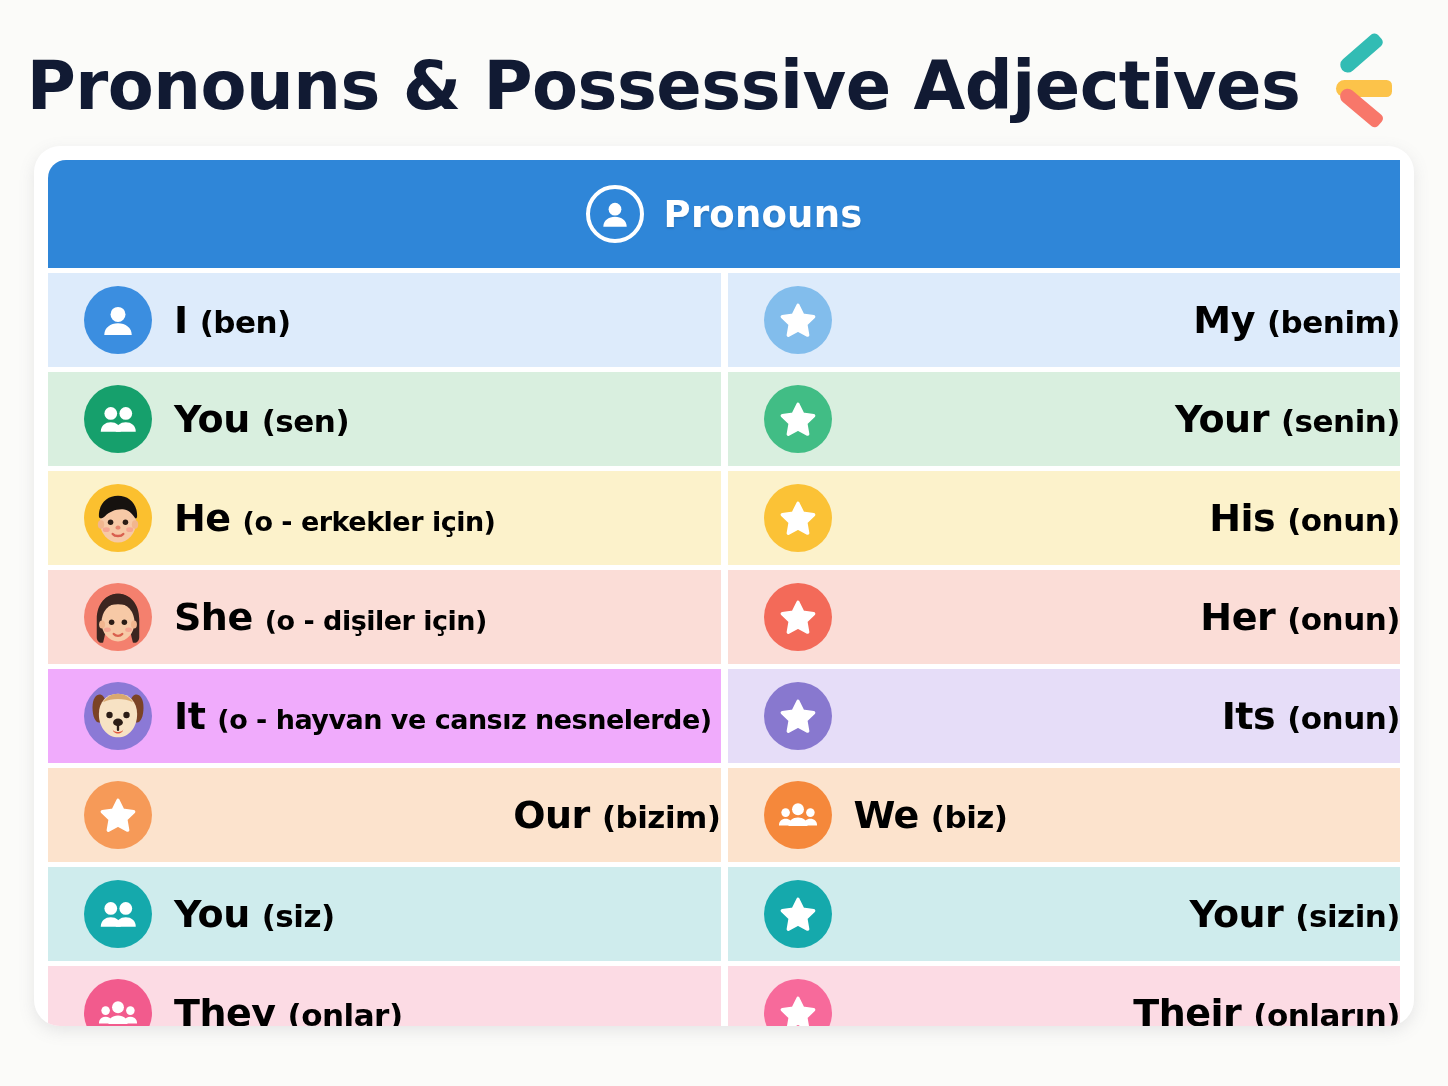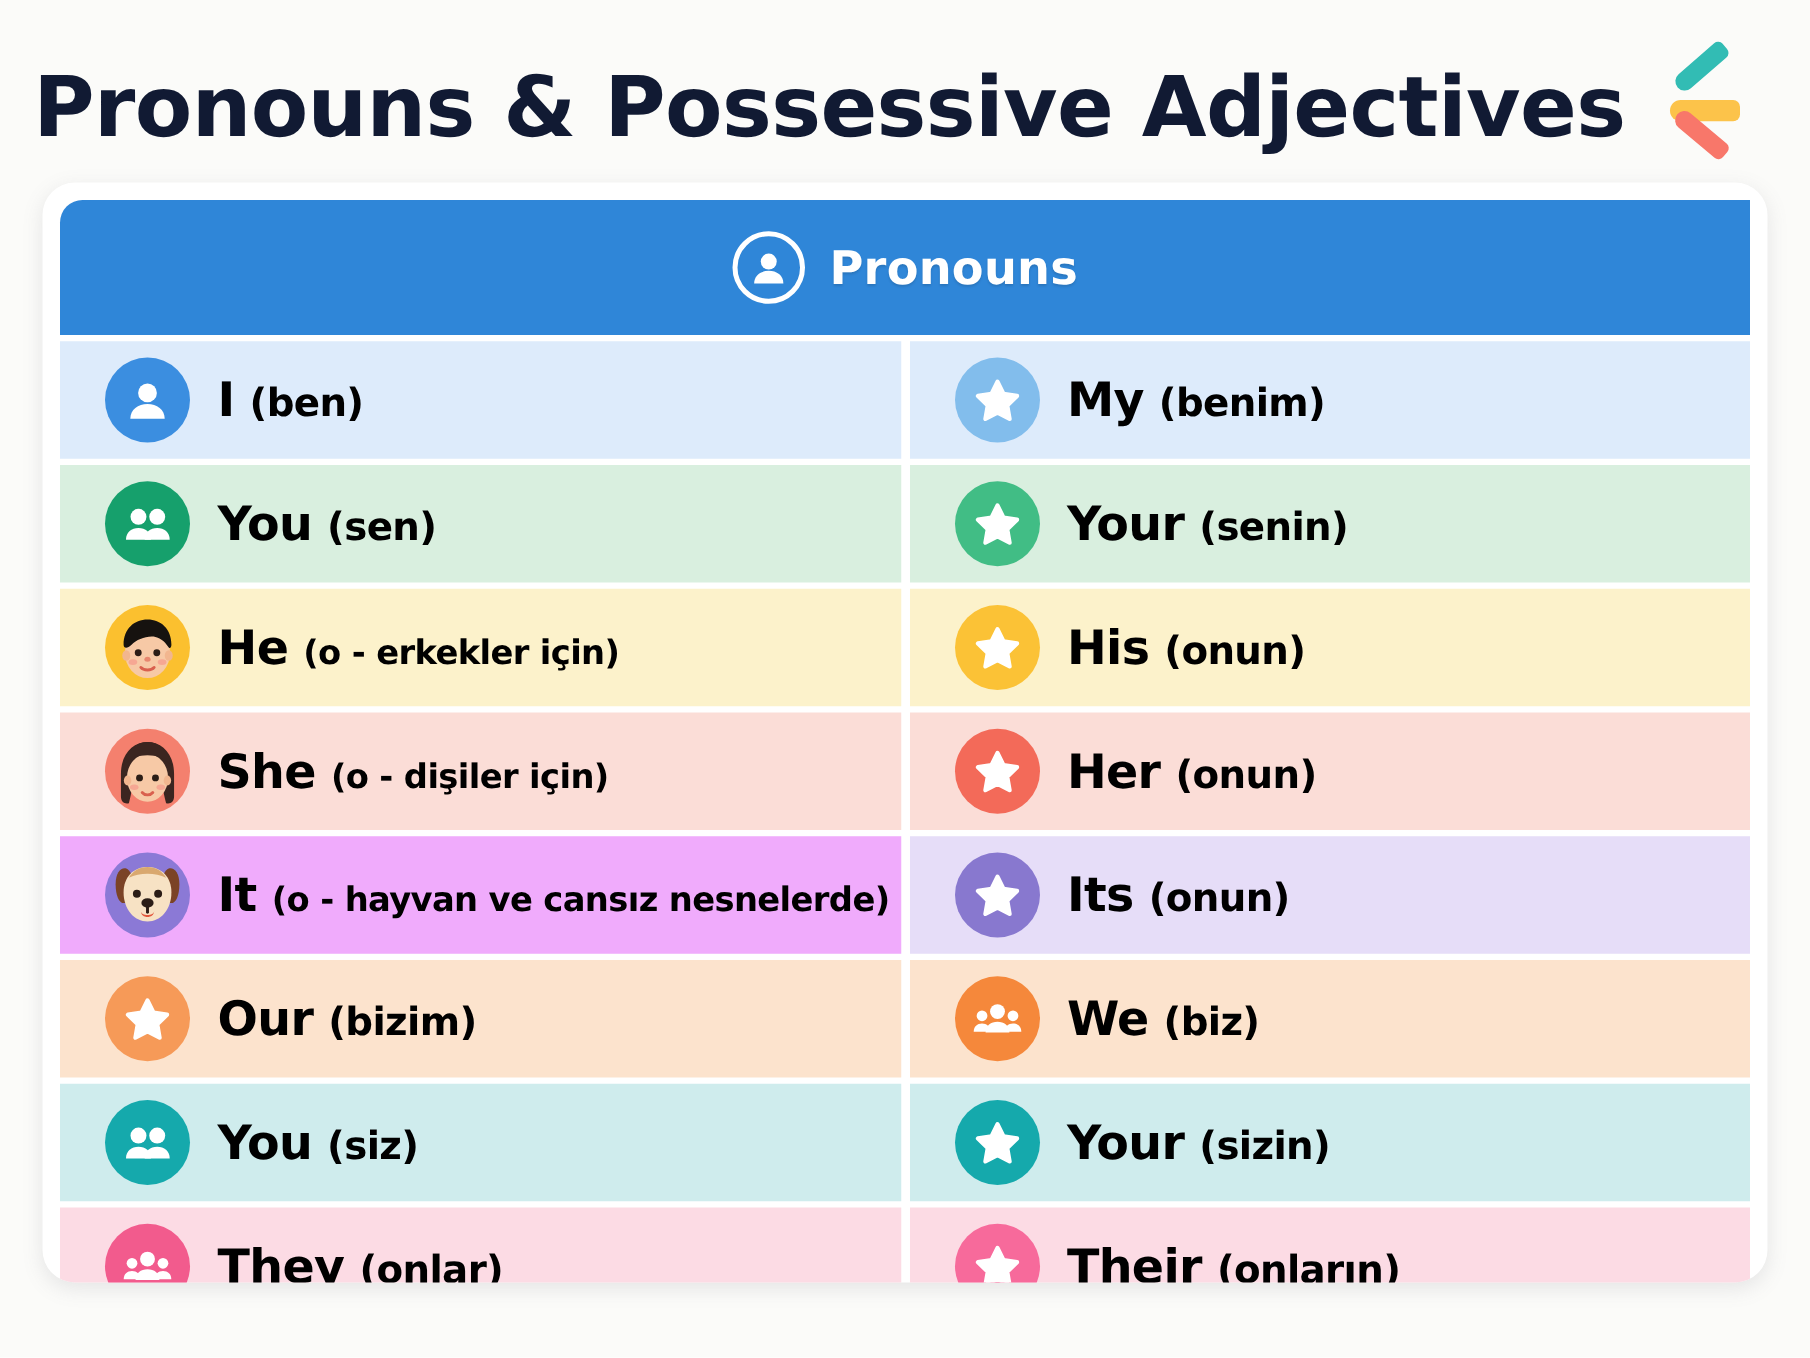--- a/index.html
+++ b/index.html
@@ -127,21 +127,21 @@
     align-items: center;
     justify-content: center;
     flex: 0 0 58px;
     box-sizing: border-box;
   }
   .head-icon svg { width: 34px; height: 34px; display: block; }
 
   
   .body .cell { padding-left: 36px; gap: 22px; }
   .body .cell.left  { justify-content: flex-start; }
-  .body .cell.right { justify-content: flex-start; padding-left: 36px; }
+  .body .cell.right { justify-content: space-between; padding-left: 36px; }
   .row.last .cell.left  { border-radius: 0 0 18px 0; }
   .row.last .cell.right { border-radius: 0 0 18px 0; }
   .row.last .cell.left  { border-radius: 0 0 0 18px; }
 
   .badge {
     width: 68px;
     height: 68px;
     border-radius: 50%;
     flex: 0 0 68px;
     display: flex;

